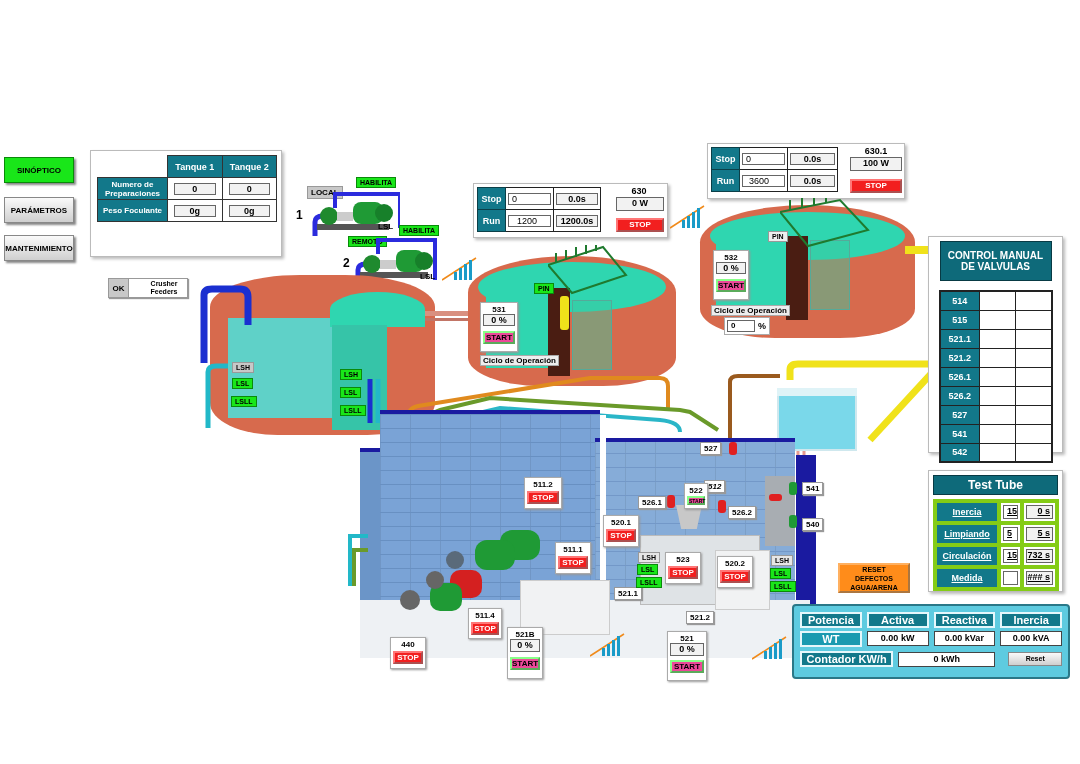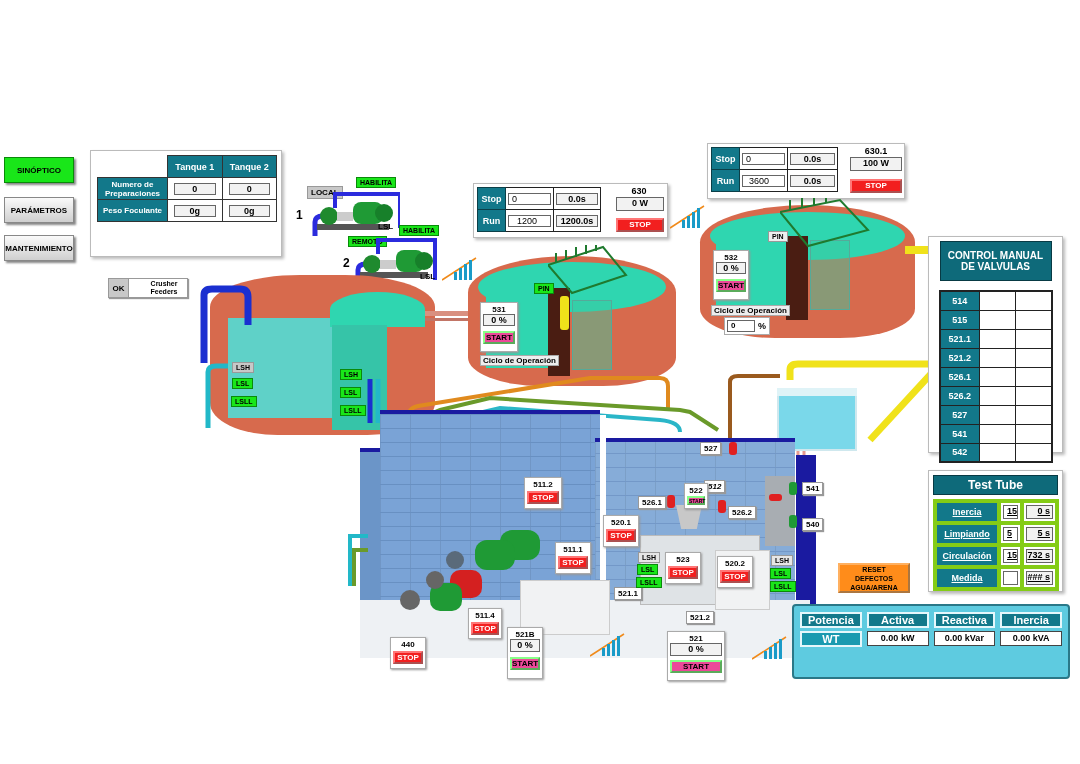--- a/index.html
+++ b/index.html
@@ -359,21 +359,21 @@
 </div>
 <div class="ctrl" style="left:390px; top:637px; width:36px; height:32px;">
   <div class="lbl">440</div>
   <div class="stopbtn" style="height:13px; line-height:9px; margin-top:2px;">STOP</div>
 </div>
 <div class="ctrl" style="left:507px; top:627px; width:36px; height:52px;">
   <div class="lbl">521B</div>
   <div class="valbox" style="height:13px; line-height:11px;">0 %</div>
   <div class="startbtn" style="height:13px; line-height:9px; margin-top:5px;">START</div>
 </div>
-<div class="ctrl" style="left:667px; top:631px; width:58px; height:50px;">
+<div class="ctrl" style="left:667px; top:631px; width:40px; height:50px;">
   <div class="lbl">521</div>
   <div class="valbox" style="height:13px; line-height:11px;">0 %</div>
   <div class="startbtn" style="height:13px; line-height:9px; margin-top:4px;">START</div>
 </div>
 
 <div class="gray-tag" style="left:638px; top:552px; background:#e6e6e6;">LSH</div>
 <div class="green-tag" style="left:637px; top:564px;">LSL</div>
 <div class="green-tag" style="left:636px; top:577px;">LSLL</div>
 <div class="gray-tag" style="left:771px; top:555px; background:#e6e6e6;">LSH</div>
 <div class="green-tag" style="left:770px; top:568px;">LSL</div>
@@ -499,13 +499,18 @@
     <div class="hdr" style="width:62px;">Activa</div>
     <div class="hdr" style="width:62px;">Reactiva</div>
     <div class="hdr" style="width:62px;">Inercia</div>
   </div>
   <div style="display:flex; gap:5px; margin-top:3px;">
     <div class="hdr" style="width:62px; background:#1a9ab0;">WT</div>
     <div class="vbox" style="width:62px;">0.00 kW</div>
     <div class="vbox" style="width:62px;">0.00 kVar</div>
     <div class="vbox" style="width:62px;">0.00 kVA</div>
   </div>
+  <div style="display:flex; gap:5px; margin-top:4px; align-items:center;">
+    <div class="hdr" style="width:94px;">Contador KW/h</div>
+    <div class="vbox" style="width:98px;">0 kWh</div>
+    <div style="width:54px; margin-left:8px; height:14px; background:linear-gradient(#fafafa,#cfcfcf); border:1px solid #888; font-size:7px; font-weight:bold; text-align:center; line-height:12px;">Reset</div>
+  </div>
 </div>
 
 </body></html>

